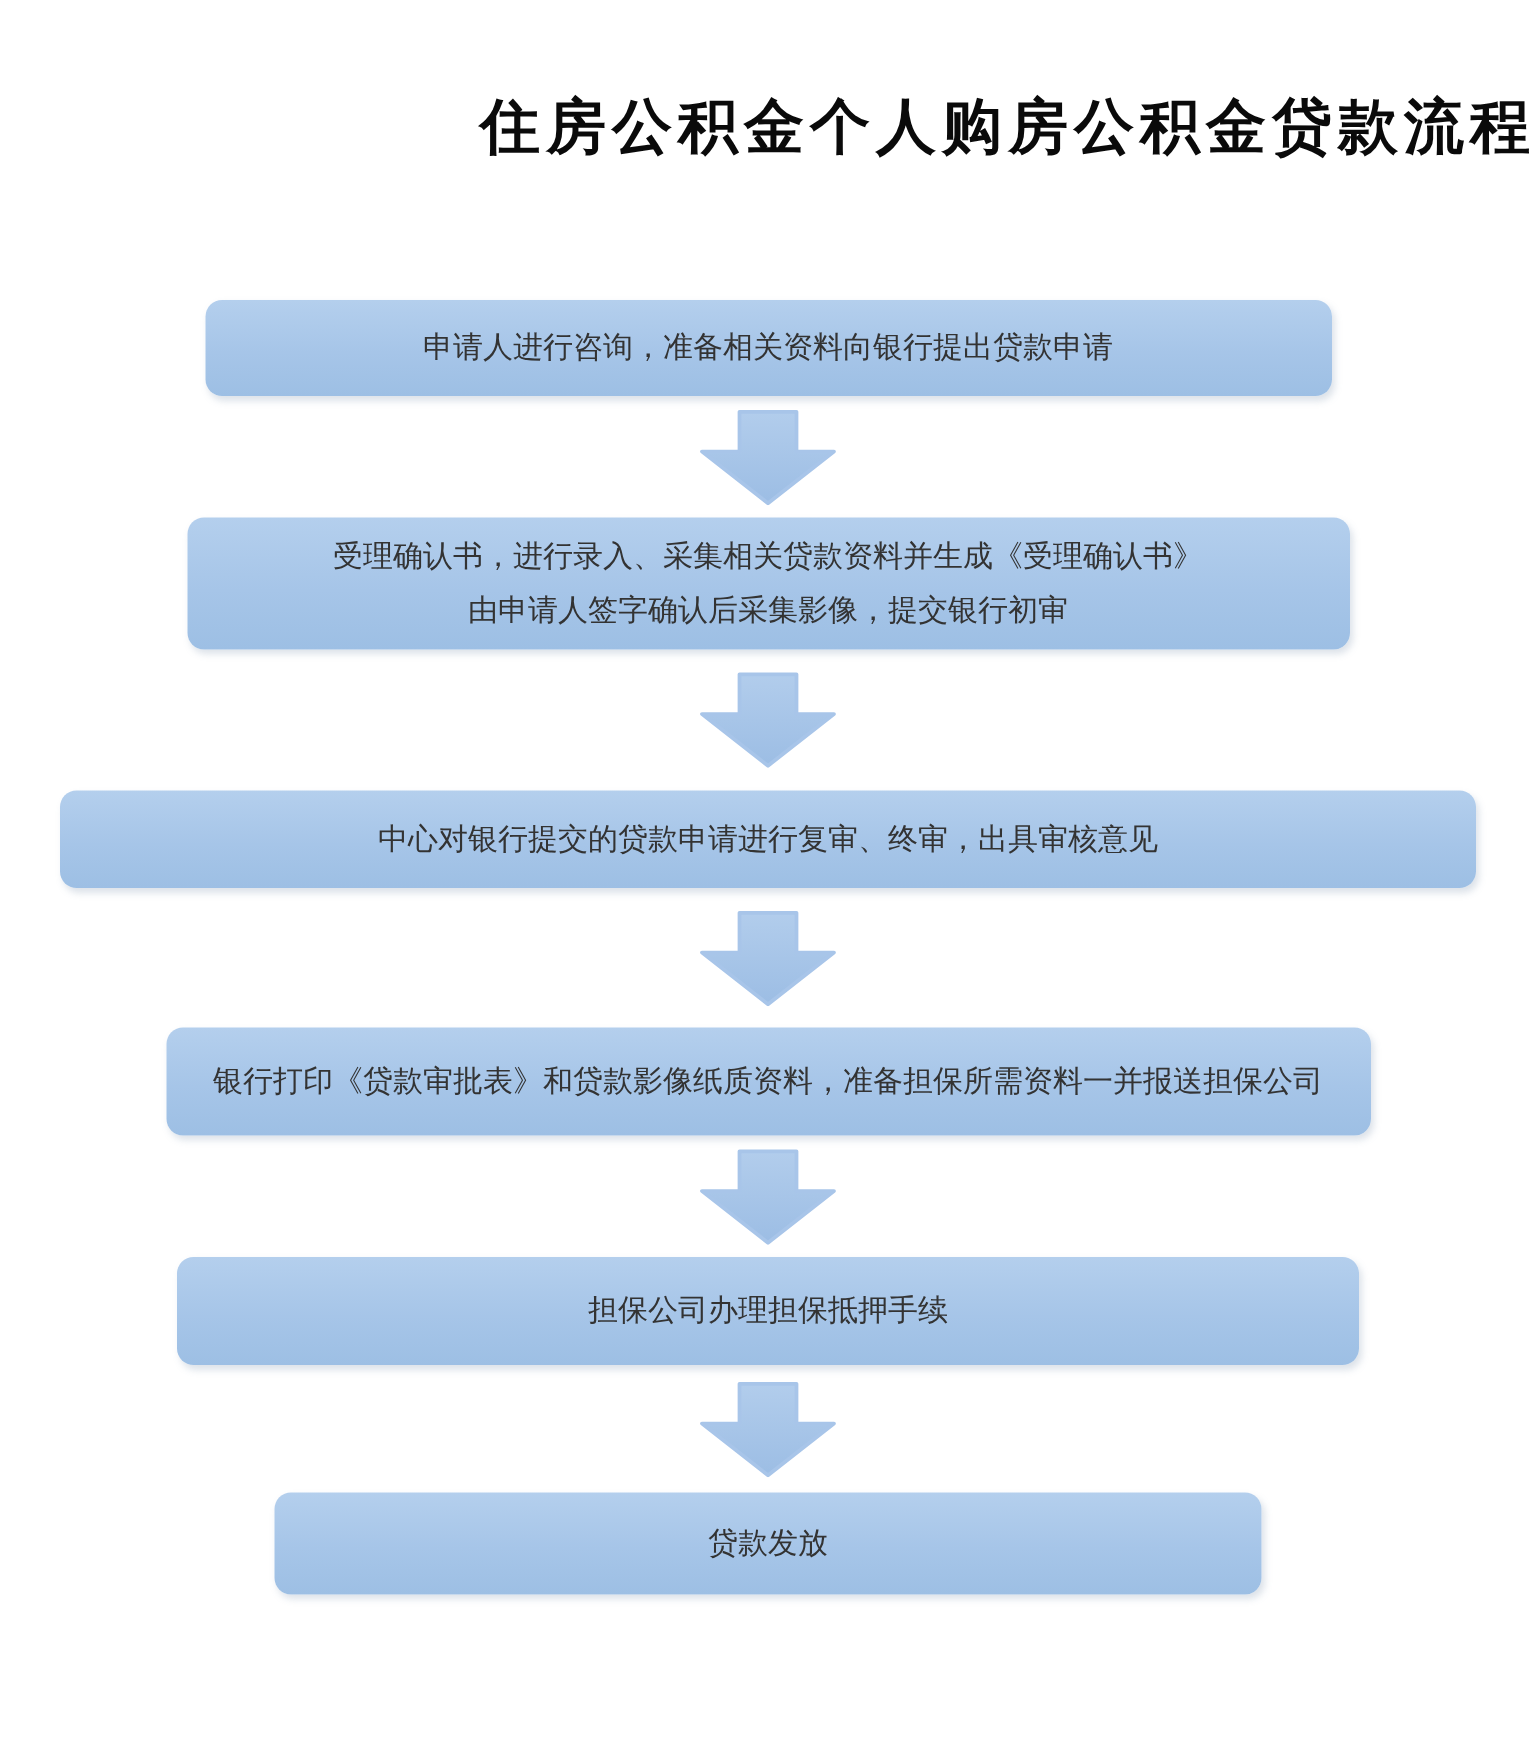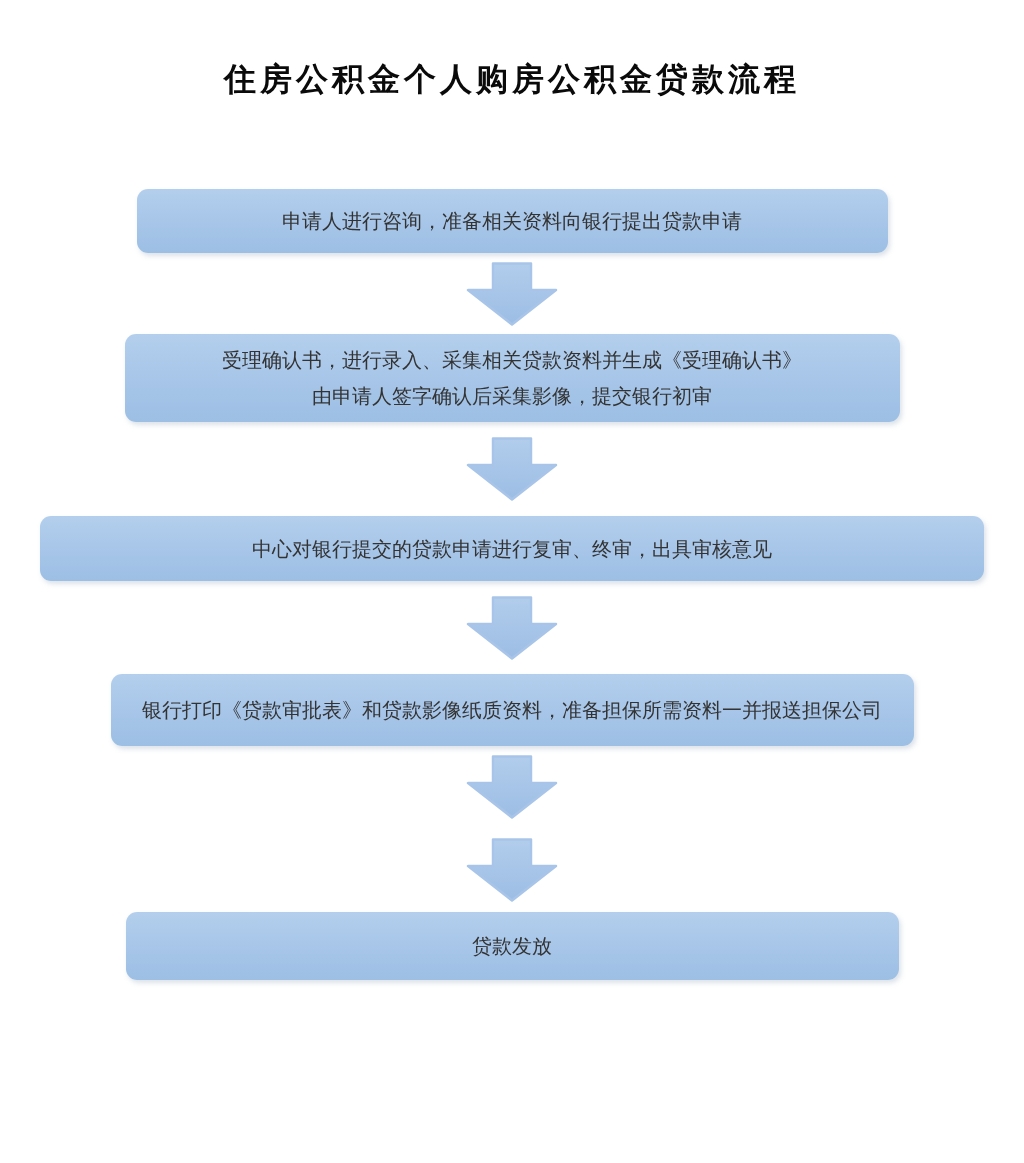--- a/index.html
+++ b/index.html
@@ -11,22 +11,22 @@
   .page {
     position: relative;
     width: 1024px;
     height: 1163px;
     margin: 0 auto;
     background: #ffffff;
     overflow: hidden;
   }
   .title {
     margin: 58px auto 0;
-    text-align: center;
-    font-size: 32px;
+    text-align: right;
+    font-size: 40px;
     line-height: 1.35;
     font-weight: bold;
     color: #0a0a0a;
     letter-spacing: 4px;
     white-space: nowrap;
   }
   .flow {
     margin-top: 88px;
     display: flex;
     flex-direction: column;
@@ -45,21 +45,21 @@
     font-size: 20px;
     line-height: 1.8;
     white-space: pre-line;
     padding: 4px 10px;
   }
   .box1 { width: 751px; min-height: 64px; }
   .box2 { width: 775px; min-height: 88px; }
   .box3 { width: 944px; min-height: 65px; }
   .box4 { width: 803px; min-height: 72px; font-family: Liberation Serif, serif; }
   .box5 { width: 788px; min-height: 72px; }
-  .box6 { width: 773px; min-height: 68px; }
+  .box6 { width: 658px; min-height: 68px; }
   .arrow { display: block; }
   .arrow1 { margin: 9px 0 8px 0; }
   .arrow2 { margin: 15px 0 15px 0; }
   .arrow3 { margin: 15px 0 14px 0; }
   .arrow4 { margin: 9px 0 8px 0; }
   .arrow5 { margin: 11px 0 10px 0; }
   .defs { position: absolute; width: 0; height: 0; }
 </style>
 </head>
 <body>
@@ -105,20 +105,23 @@
     </svg>
 
     <div class="box box4">
       <span>银行打印《贷款审批表》和贷款影像纸质资料，准备担保所需资料一并报送担保公司</span>
     </div>
 
     <svg class="arrow arrow4" width="92" height="64" viewBox="0 0 92 64">
       <polygon points="27,1.5 65,1.5 65,28 90,28 46,62.5 2,28 27,28" fill="url(#arrowGrad)" stroke="#a8c5e9" stroke-width="2.5" stroke-linejoin="round"></polygon>
     </svg>
 
+    <div class="box box5">
+      <span>担保公司办理担保抵押手续</span>
+    </div>
 
     <svg class="arrow arrow5" width="92" height="64" viewBox="0 0 92 64">
       <polygon points="27,1.5 65,1.5 65,28 90,28 46,62.5 2,28 27,28" fill="url(#arrowGrad)" stroke="#a8c5e9" stroke-width="2.5" stroke-linejoin="round"></polygon>
     </svg>
 
     <div class="box box6">
       <span>贷款发放</span>
     </div>
 
   </div>

